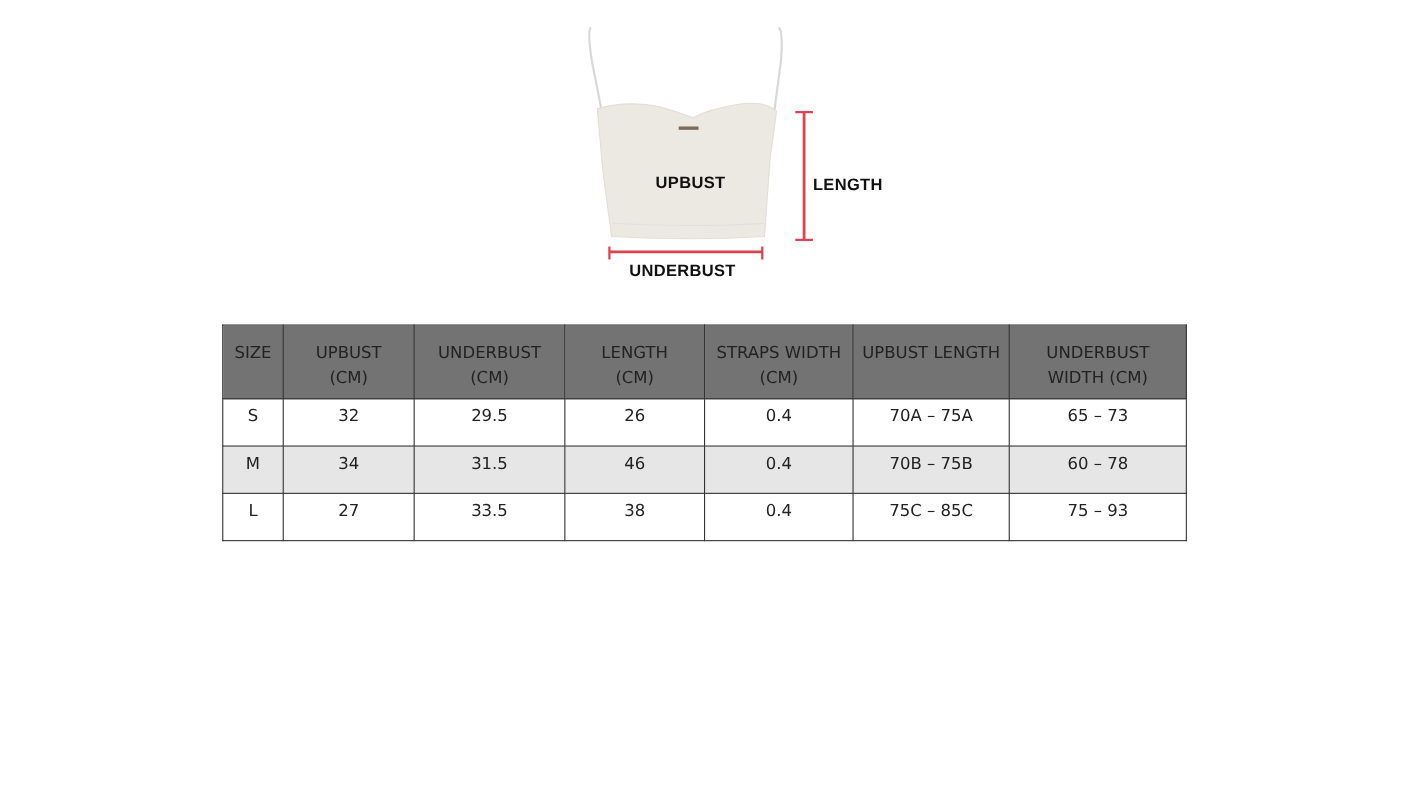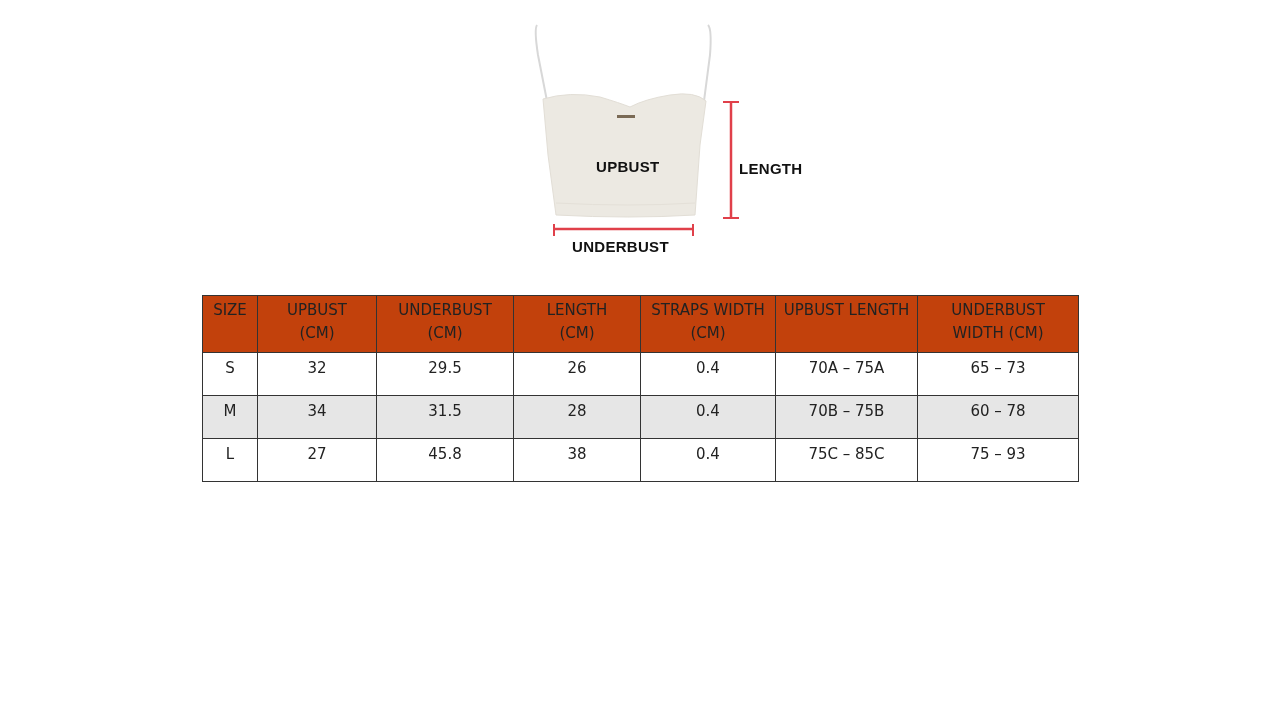--- a/index.html
+++ b/index.html
@@ -5,21 +5,21 @@
   html, body { margin:0; padding:0; }
   body { width:1280px; height:720px; background:#ffffff; position:relative; overflow:hidden;
          font-family:"DejaVu Sans", "Liberation Sans", sans-serif; }
   .figure { position:absolute; left:520px; top:15px; width:300px; height:250px; }
   .figure svg { position:absolute; left:0; top:0; }
   .lbl { position:absolute; font-family:"Liberation Sans", sans-serif; font-weight:bold; font-size:15px; color:#111; letter-spacing:0.3px; }
   .table-wrap { position:absolute; left:202px; top:295px; width:876px; }
   table { border-collapse:collapse; width:876px; table-layout:fixed; font-family:"DejaVu Sans", sans-serif; color:#222; }
   td, th { border:1px solid #333; font-weight:normal; text-align:center; padding:0; font-size:15px; line-height:23px; }
   .title-cell { text-align:left; font-weight:bold; font-size:19px; height:38px; padding-left:9px; color:#111; border-top:1px solid #333; }
-  .hdr td { background:#c2410c; height:53px; vertical-align:top; padding-top:3px;margin-left:20px; }
+  .hdr td { background:#737373; height:53px; vertical-align:top; padding-top:13px;margin-left:20px; }
   .row td { height:38px; vertical-align:top; padding-top:4px; }
   .row.alt td { background:#e6e6e6; }
   table { border-left:1px solid #333; }
 </style>
 </head>
 <body>
 
 <div class="figure">
   <svg width="300" height="250" viewBox="0 0 300 250">
 
@@ -91,29 +91,29 @@
       <td>29.5</td>
       <td>26</td>
       <td>0.4</td>
       <td>70A – 75A</td>
       <td>65 – 73</td>
     </tr>
     <tr class="row alt">
       <td>M</td>
       <td>34</td>
       <td>31.5</td>
-      <td>28</td>
+      <td>46</td>
       <td>0.4</td>
       <td>70B – 75B</td>
       <td>60 – 78</td>
     </tr>
     <tr class="row">
       <td>L</td>
       <td>27</td>
-      <td>45.8</td>
+      <td>33.5</td>
       <td>38</td>
       <td>0.4</td>
       <td>75C – 85C</td>
       <td>75 – 93</td>
     </tr>
   </tbody>
     </table>
 </div>
 
 </body></html>

